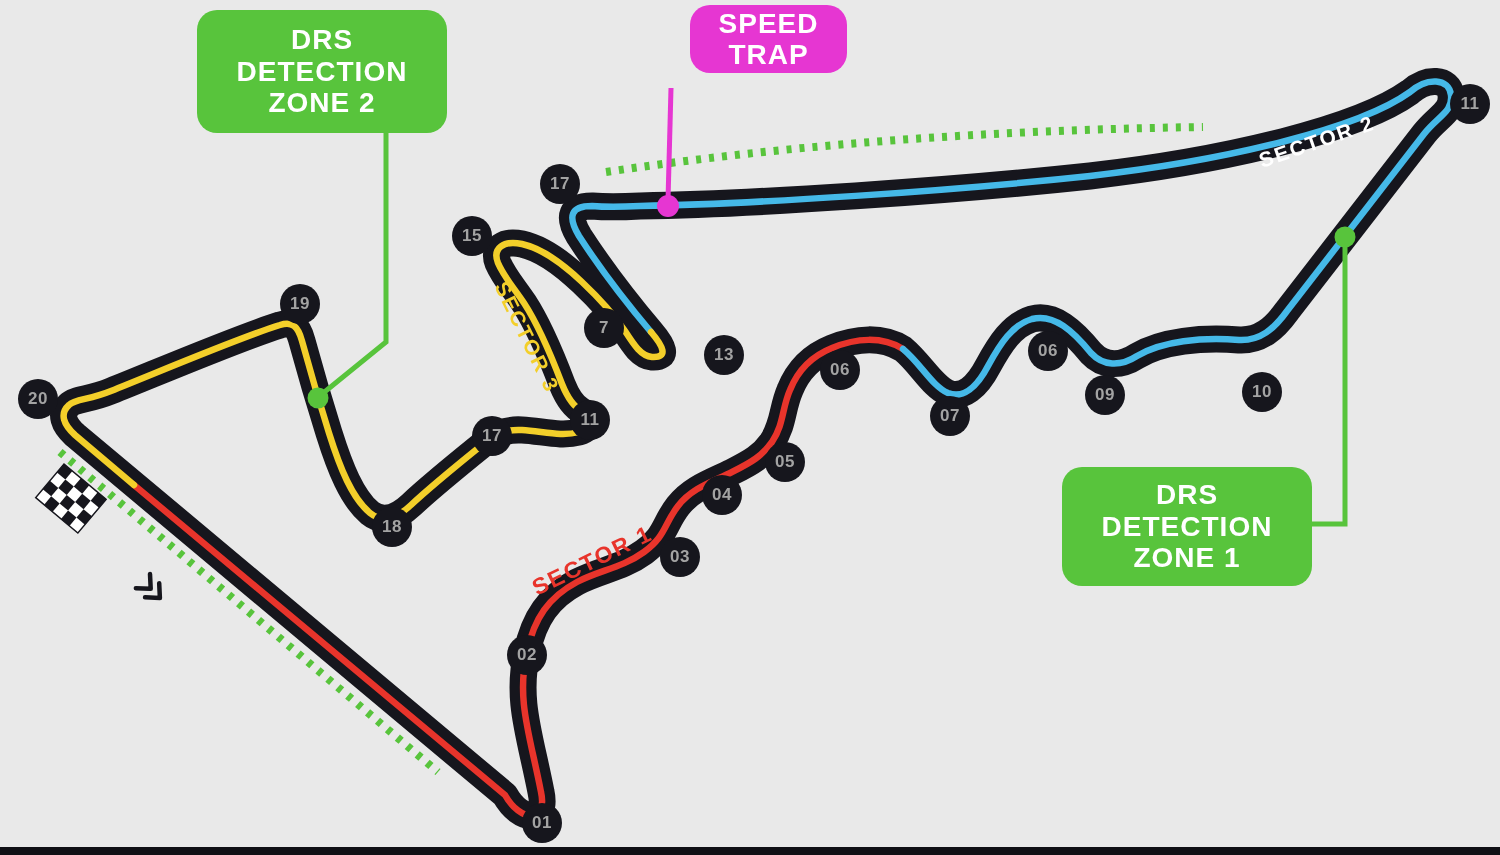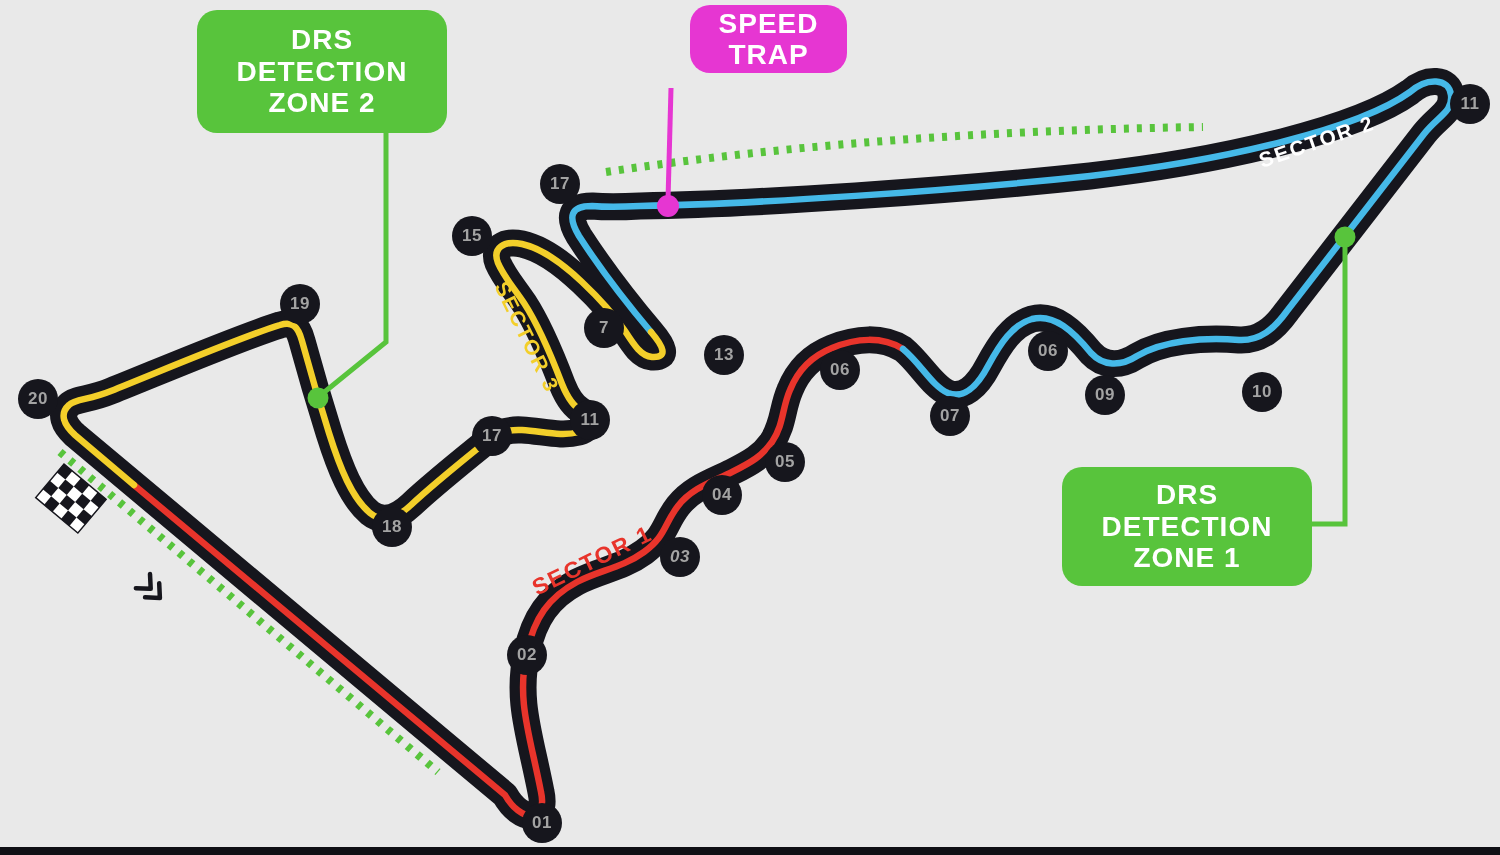--- a/index.html
+++ b/index.html
@@ -213,21 +213,21 @@
 
   <div class="callout green" id="callout-drs1">
     <span>DRS</span>
     <span>DETECTION</span>
     <span>ZONE 1</span>
   </div>
 
   <div id="turn-markers">
       <div class="turn" style="left: 522px; top: 803px;">01</div>
       <div class="turn" style="left: 507px; top: 635px;">02</div>
-      <div class="turn" style="left: 660px; top: 537px; font-style: italic;">03</div>
+      <div class="turn" style="left: 660px; top: 537px;">03</div>
       <div class="turn" style="left: 702px; top: 475px;">04</div>
       <div class="turn" style="left: 765px; top: 442px;">05</div>
       <div class="turn" style="left: 820px; top: 350px;">06</div>
       <div class="turn" style="left: 930px; top: 396px;">07</div>
       <div class="turn" style="left: 1028px; top: 331px;">06</div>
       <div class="turn" style="left: 1085px; top: 375px;">09</div>
       <div class="turn" style="left: 1242px; top: 372px;">10</div>
       <div class="turn" style="left: 1450px; top: 84px;">11</div>
       <div class="turn" style="left: 540px; top: 164px;">17</div>
       <div class="turn" style="left: 704px; top: 335px;">13</div>

